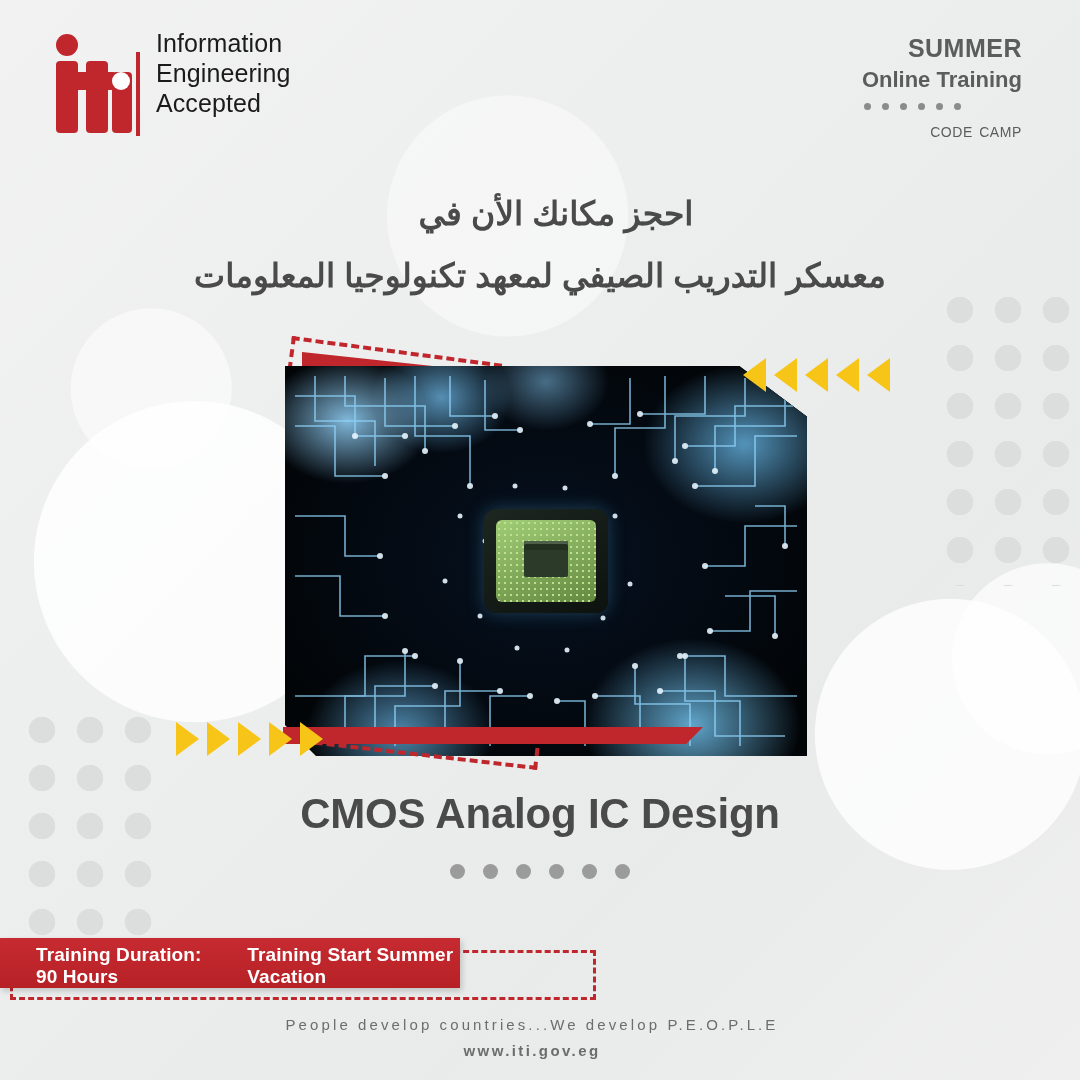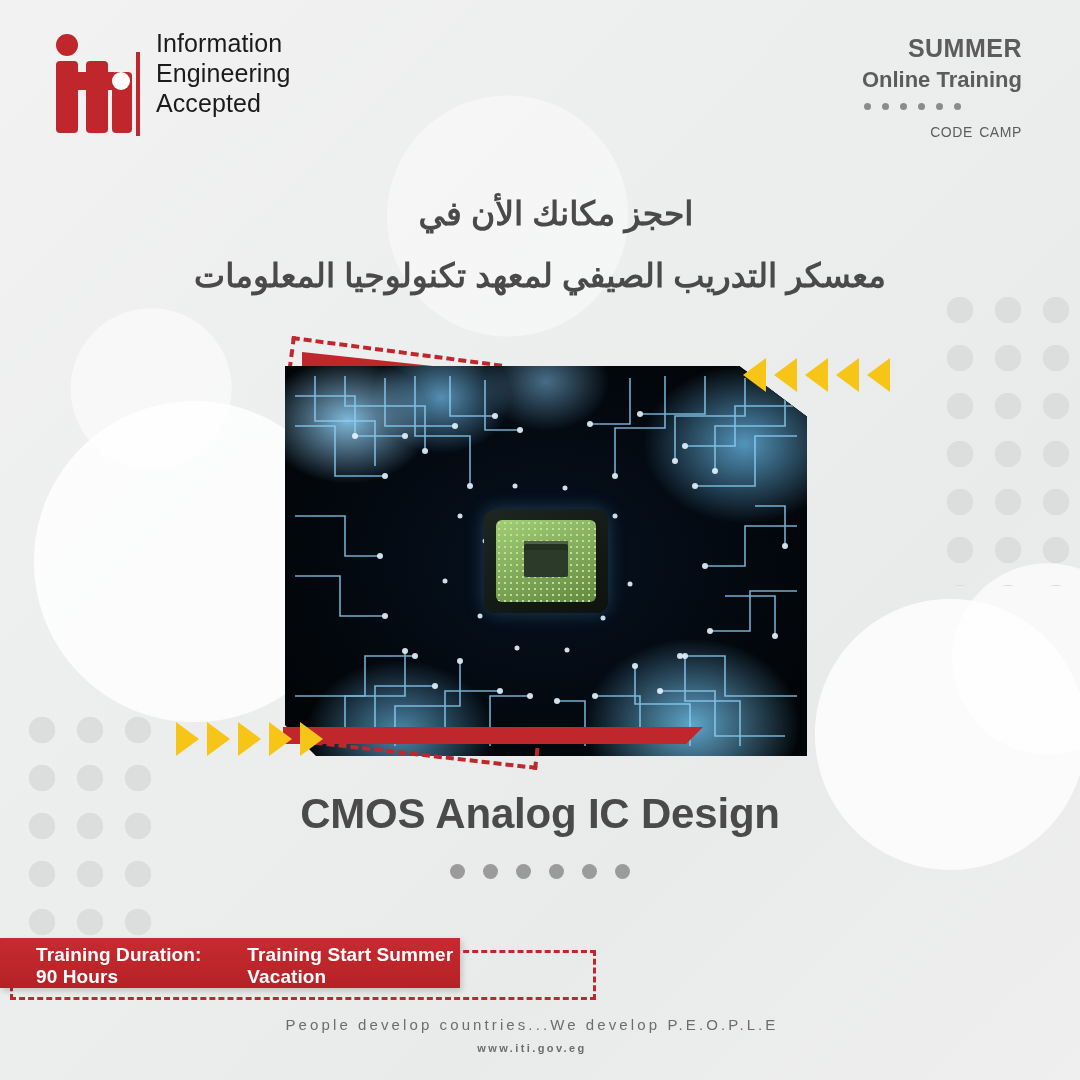--- a/index.html
+++ b/index.html
@@ -153,21 +153,21 @@
     background:linear-gradient(180deg,#c62b31,#b62126);
     display:flex; align-items:flex-end; gap:26px;
     padding-left:36px;
     box-shadow:2px 3px 6px rgba(0,0,0,.18);
   }
   #infobar span{ color:#fff; font-size:19px; font-weight:700; letter-spacing:.1px; }
 
   
   #footer{ position:absolute; left:0; right:16px; top:1016px; text-align:center; color:#6d6d6d; }
   #footer-tag{ font-size:15px; letter-spacing:3.1px; }
-  #footer-url{ font-size:11px; font-weight:700; letter-spacing:2.4px; margin-top:9px; }
+  #footer-url{ font-size:15px; font-weight:700; letter-spacing:2.4px; margin-top:9px; }
 </style>
 </head>
 <body>
 
 <div id="poster">
 
   <div class="dotgrid" id="dots-right"></div>
   <div class="dotgrid" id="dots-left"></div>
 
   <div id="logo">

